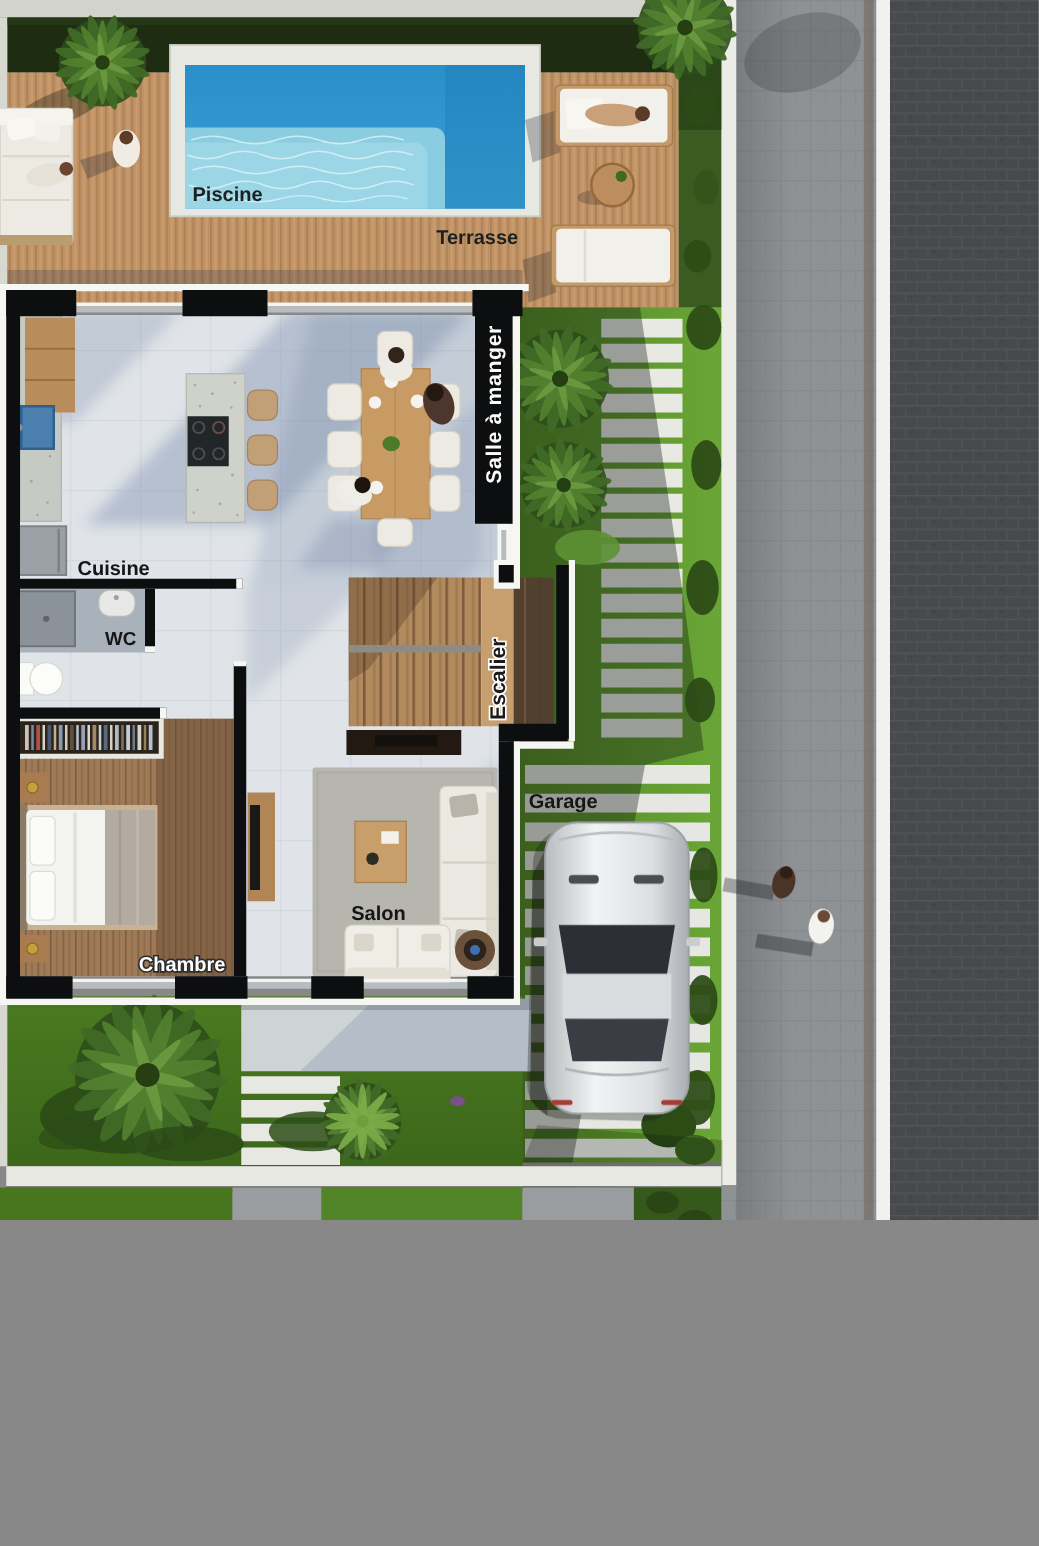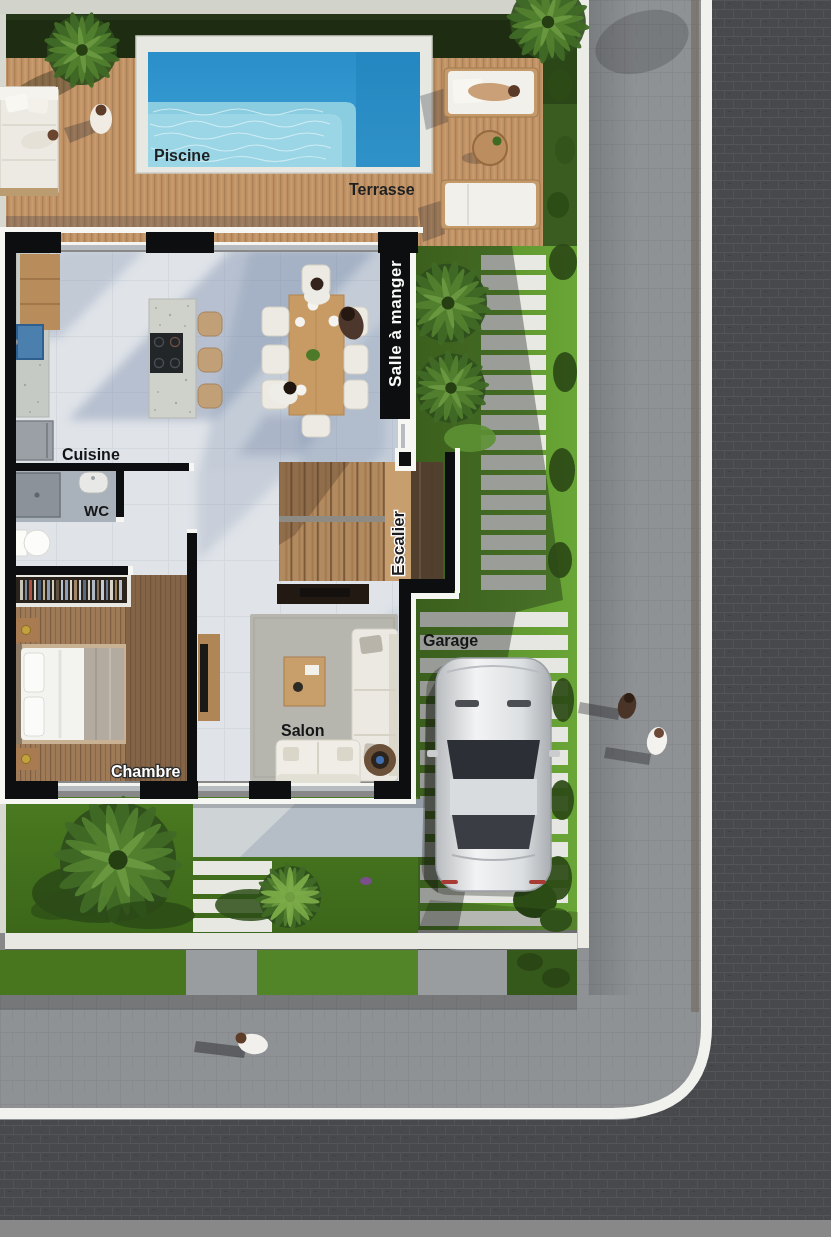--- a/index.html
+++ b/index.html
@@ -1,16 +1,16 @@
 <!DOCTYPE html>
 <html><head>
 <meta charset="utf-8">
 <style>
   html,body{margin:0;padding:0;background:#888;}
-  #wrap{width:831px;height:1220px;position:relative;overflow:hidden;}
+  #wrap{width:831px;height:976px;position:relative;overflow:hidden;}
   text{font-family:"Liberation Sans",sans-serif;font-weight:bold;}
 </style>
 </head>
 <body>
 <div id="wrap">
 <svg width="831" height="1237" viewBox="0 0 831 1237">
 <defs>
   <pattern id="dk" width="7" height="40" patternUnits="userSpaceOnUse">
     <rect width="7" height="40" fill="#c09165"></rect>
     <rect x="0" width="1.3" height="40" fill="#aa8156"></rect>

